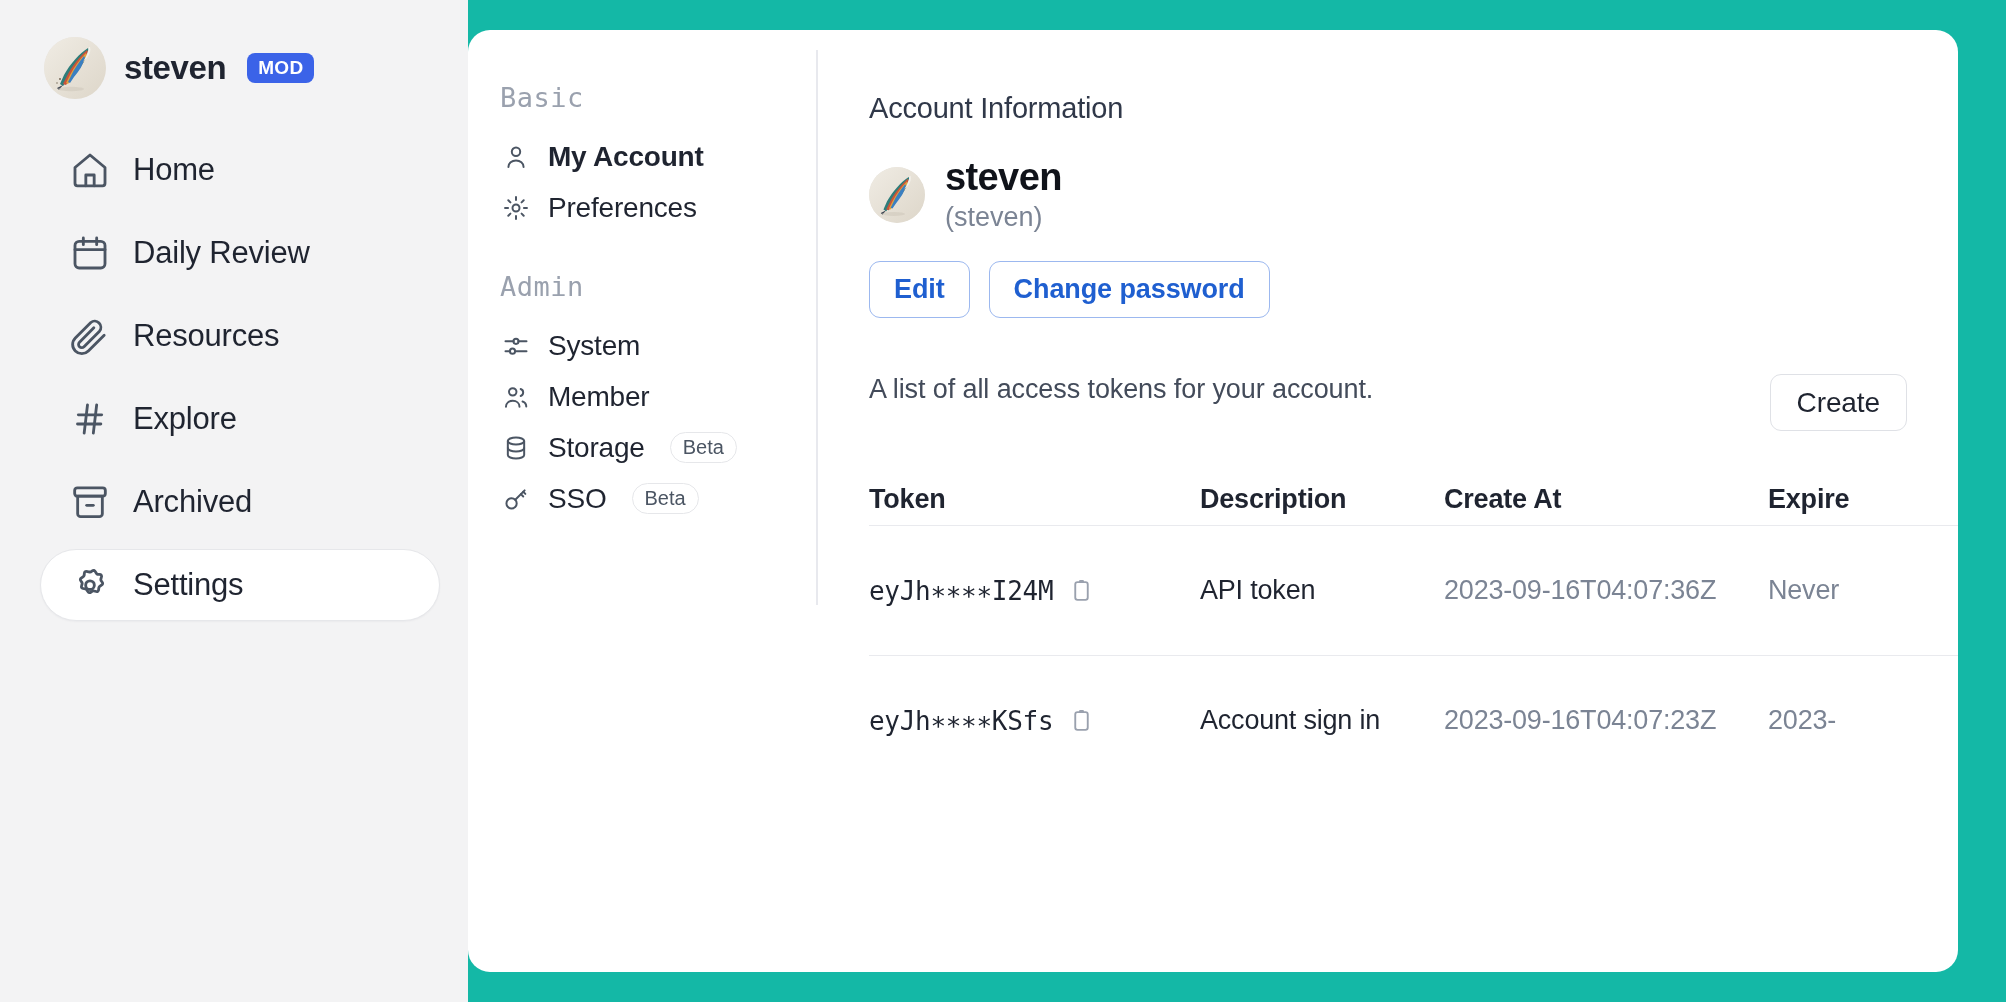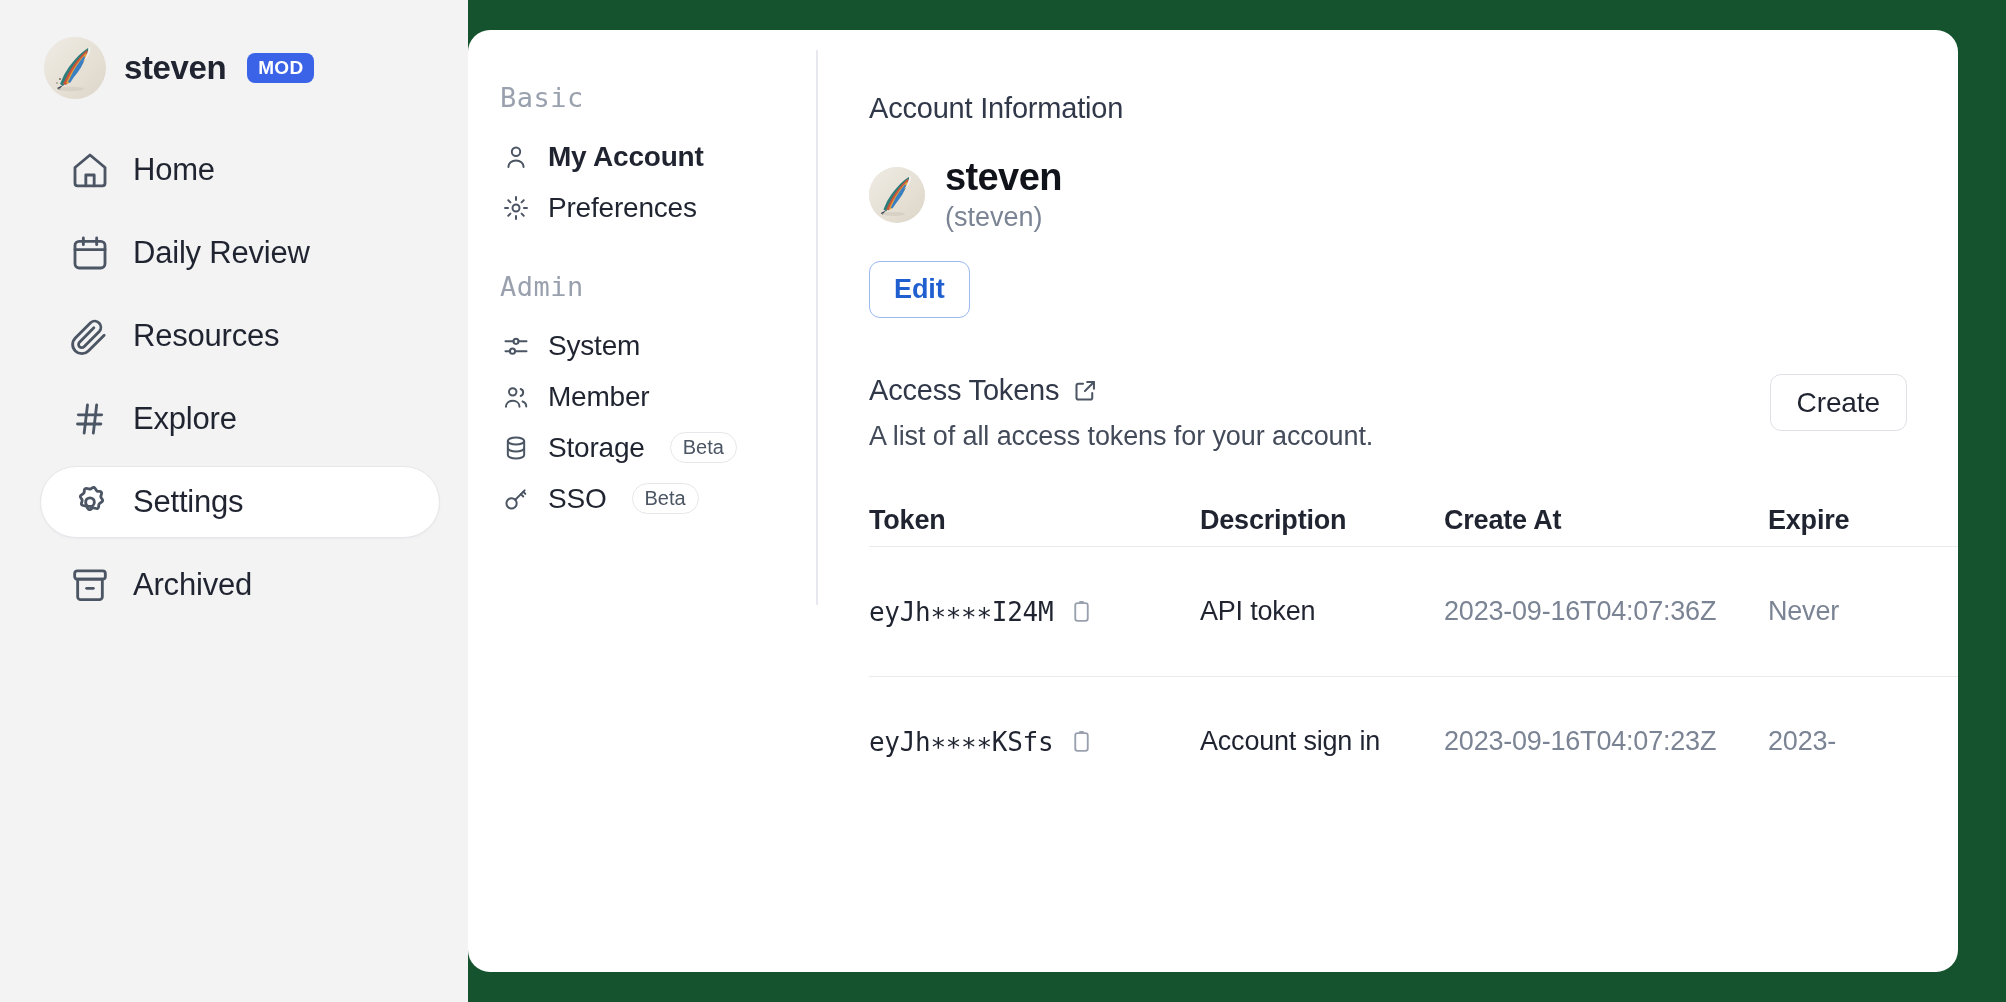--- a/index.html
+++ b/index.html
@@ -11,21 +11,21 @@
     background: #f3f3f4;
     font-family: "Liberation Sans", sans-serif;
     -webkit-font-smoothing: antialiased;
   }
 
   .app {
     position: relative;
     width: 2006px;
     height: 1002px;
     display: flex;
-    background: #14532d;
+    background: #14b8a6;
   }
 
   
   .sidebar {
     width: 468px;
     flex: 0 0 468px;
     padding: 36px 0 0 0;
     background: #f3f3f4;
   }
 
@@ -381,39 +381,39 @@
           <svg width="40" height="40" viewBox="0 0 24 24" fill="none" stroke="currentColor" stroke-width="1.7" stroke-linecap="round" stroke-linejoin="round">
             <path d="M5 9.5h14"></path>
               <path d="M4.5 15h14"></path>
               <path d="M10.5 3.5 8.5 20.5"></path>
               <path d="M16 3.5 14 20.5"></path>
           </svg>
         </span>
         <span class="nav-label">Explore</span>
       </div>
 
-      <div class="nav-item active">
-        <span class="nav-icon">
-          <svg width="40" height="40" viewBox="0 0 24 24" fill="none" stroke="currentColor" stroke-width="1.7" stroke-linecap="round" stroke-linejoin="round">
-            <path d="M12 4.2c1 0 1.4-1.2 2.4-1 1 .3 1 1.6 1.8 2.2.9.6 2-.2 2.6.7.6.9-.4 1.8-.3 2.8.1 1 1.3 1.4 1.1 2.4-.2 1-1.5 1-2.1 1.9-.6.9.1 2-.8 2.6-.9.6-1.8-.4-2.8-.3-1 .1-1.4 1.3-2.4 1.1-1-.2-1-1.5-1.9-2.1-.9-.6-2 .1-2.6-.8-.6-.9.4-1.8.3-2.8-.1-1-1.3-1.4-1.1-2.4.2-1 1.5-1 2.1-1.9.6-.9-.1-2 .8-2.6.8-.5 1.7.4 2.9.2z"></path>
-            <circle cx="12" cy="12.1" r="2.6"></circle>
-          </svg>
-        </span>
-        <span class="nav-label">Settings</span>
-      </div>
-
       <div class="nav-item">
         <span class="nav-icon">
           <svg width="40" height="40" viewBox="0 0 24 24" fill="none" stroke="currentColor" stroke-width="1.7" stroke-linecap="round" stroke-linejoin="round">
             <rect x="2.8" y="3.5" width="18.4" height="5" rx="1.6"></rect>
             <path d="M4.6 8.5h14.8V19a1.8 1.8 0 0 1-1.8 1.8H6.4A1.8 1.8 0 0 1 4.6 19z"></path>
             <path d="M10 14h4"></path>
           </svg>
         </span>
         <span class="nav-label">Archived</span>
+      </div>
+
+      <div class="nav-item active">
+        <span class="nav-icon">
+          <svg width="40" height="40" viewBox="0 0 24 24" fill="none" stroke="currentColor" stroke-width="1.7" stroke-linecap="round" stroke-linejoin="round">
+            <path d="M12 4.2c1 0 1.4-1.2 2.4-1 1 .3 1 1.6 1.8 2.2.9.6 2-.2 2.6.7.6.9-.4 1.8-.3 2.8.1 1 1.3 1.4 1.1 2.4-.2 1-1.5 1-2.1 1.9-.6.9.1 2-.8 2.6-.9.6-1.8-.4-2.8-.3-1 .1-1.4 1.3-2.4 1.1-1-.2-1-1.5-1.9-2.1-.9-.6-2 .1-2.6-.8-.6-.9.4-1.8.3-2.8-.1-1-1.3-1.4-1.1-2.4.2-1 1.5-1 2.1-1.9.6-.9-.1-2 .8-2.6.8-.5 1.7.4 2.9.2z"></path>
+            <circle cx="12" cy="12.1" r="2.6"></circle>
+          </svg>
+        </span>
+        <span class="nav-label">Settings</span>
       </div>
 
     </nav>
   </aside>
 
   <main class="card">
 
     <div class="subnav">
 
       <div class="subnav-group-title">Basic</div>
@@ -517,34 +517,25 @@
           </svg>
         </span>
         <div class="identity-text">
           <div class="identity-name">steven</div>
           <div class="identity-handle">(steven)</div>
         </div>
       </div>
 
       <div class="btn-row">
         <button class="btn btn-outline-blue">Edit</button>
+        <button class="btn btn-outline-blue">Change password</button>
       </div>
 
       <div class="tokens-head">
         <div class="tokens-head-left">
-          <div class="tokens-title">
-            <span>Access Tokens</span>
-            <span class="ext-icon">
-              <svg width="27" height="27" viewBox="0 0 24 24" fill="none" stroke="currentColor" stroke-width="1.8" stroke-linecap="round" stroke-linejoin="round">
-                <path d="M13.5 4.5H19.5V10.5"></path>
-                <path d="M19.5 4.5 11.5 12.5"></path>
-                <path d="M18 14.2V18.4a1.6 1.6 0 0 1-1.6 1.6H5.6A1.6 1.6 0 0 1 4 18.4V7.6A1.6 1.6 0 0 1 5.6 6h4.2"></path>
-              </svg>
-            </span>
-          </div>
           <div class="tokens-sub">A list of all access tokens for your account.</div>
         </div>
         <button class="btn btn-outline-grey">Create</button>
       </div>
 
       <div class="table">
 
         <div class="trow header">
           <div class="cell c-token th">Token</div>
           <div class="cell c-desc  th">Description</div>

